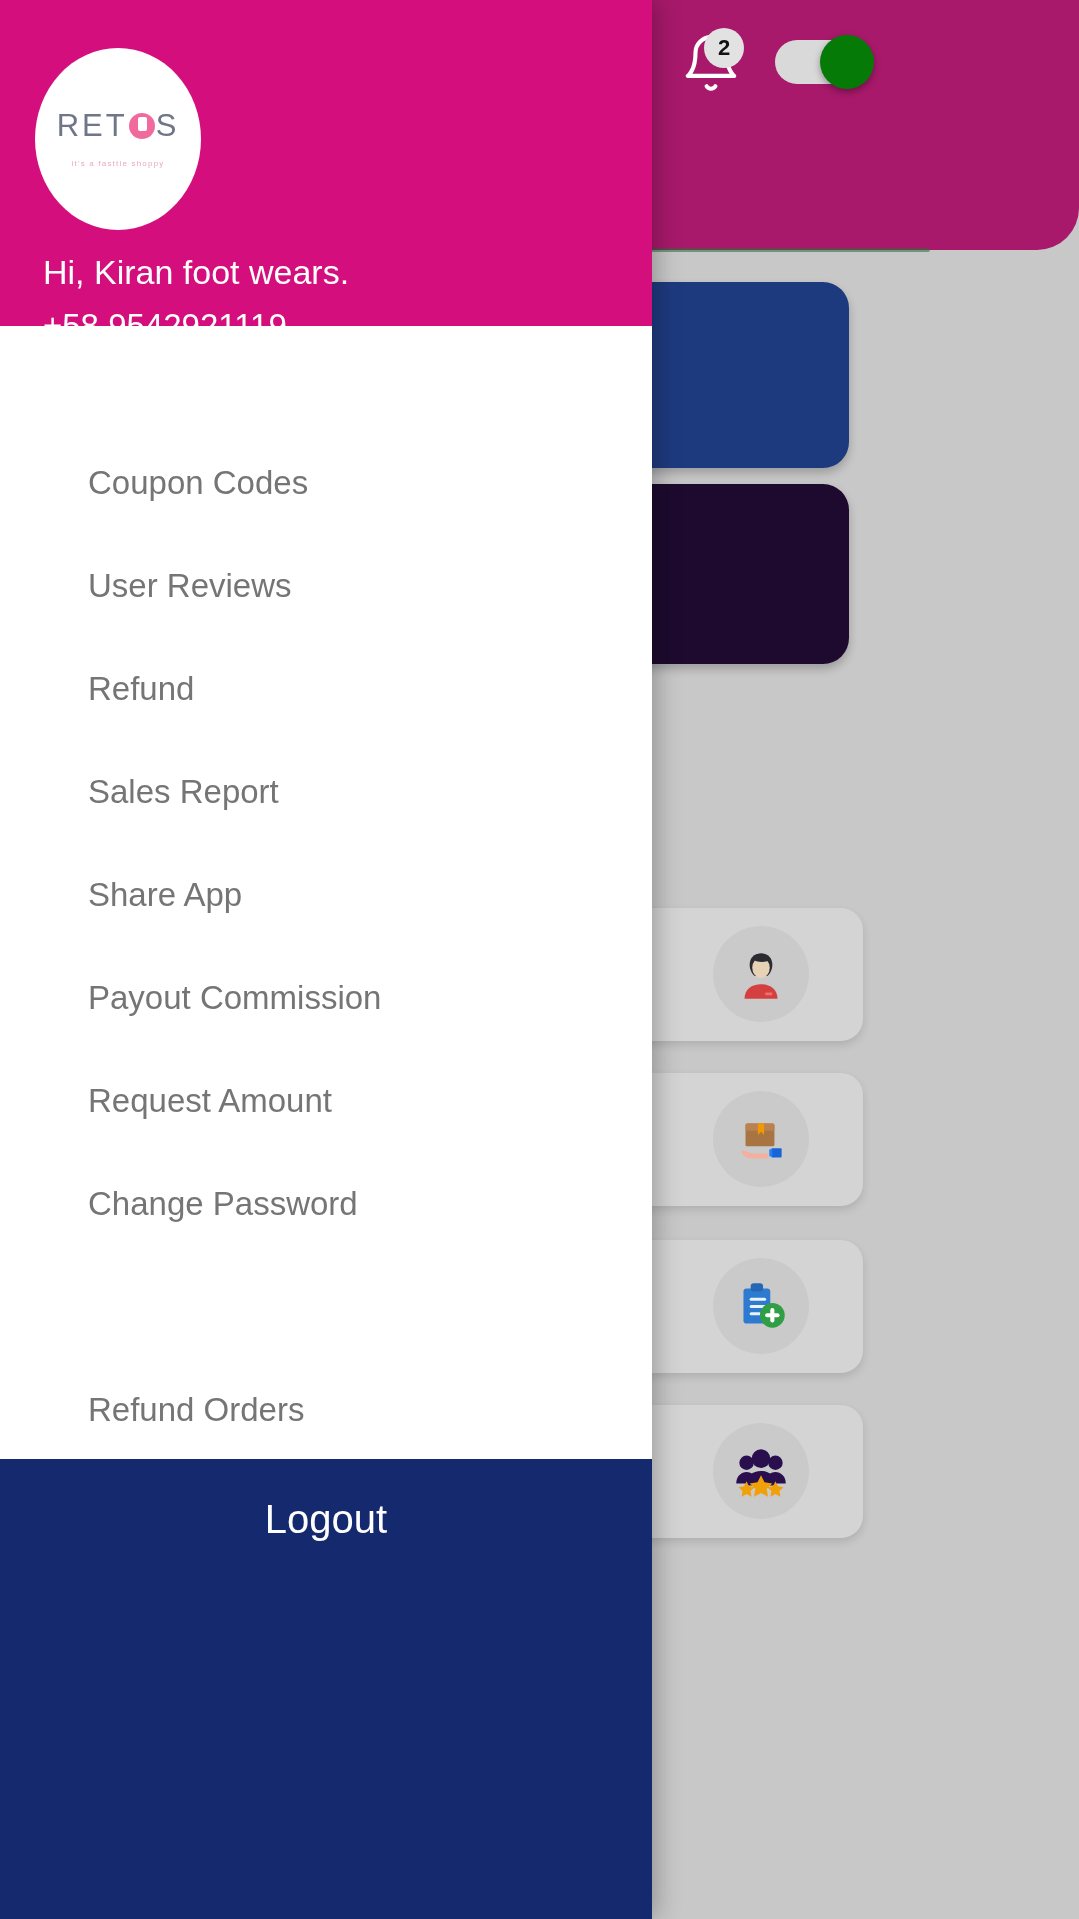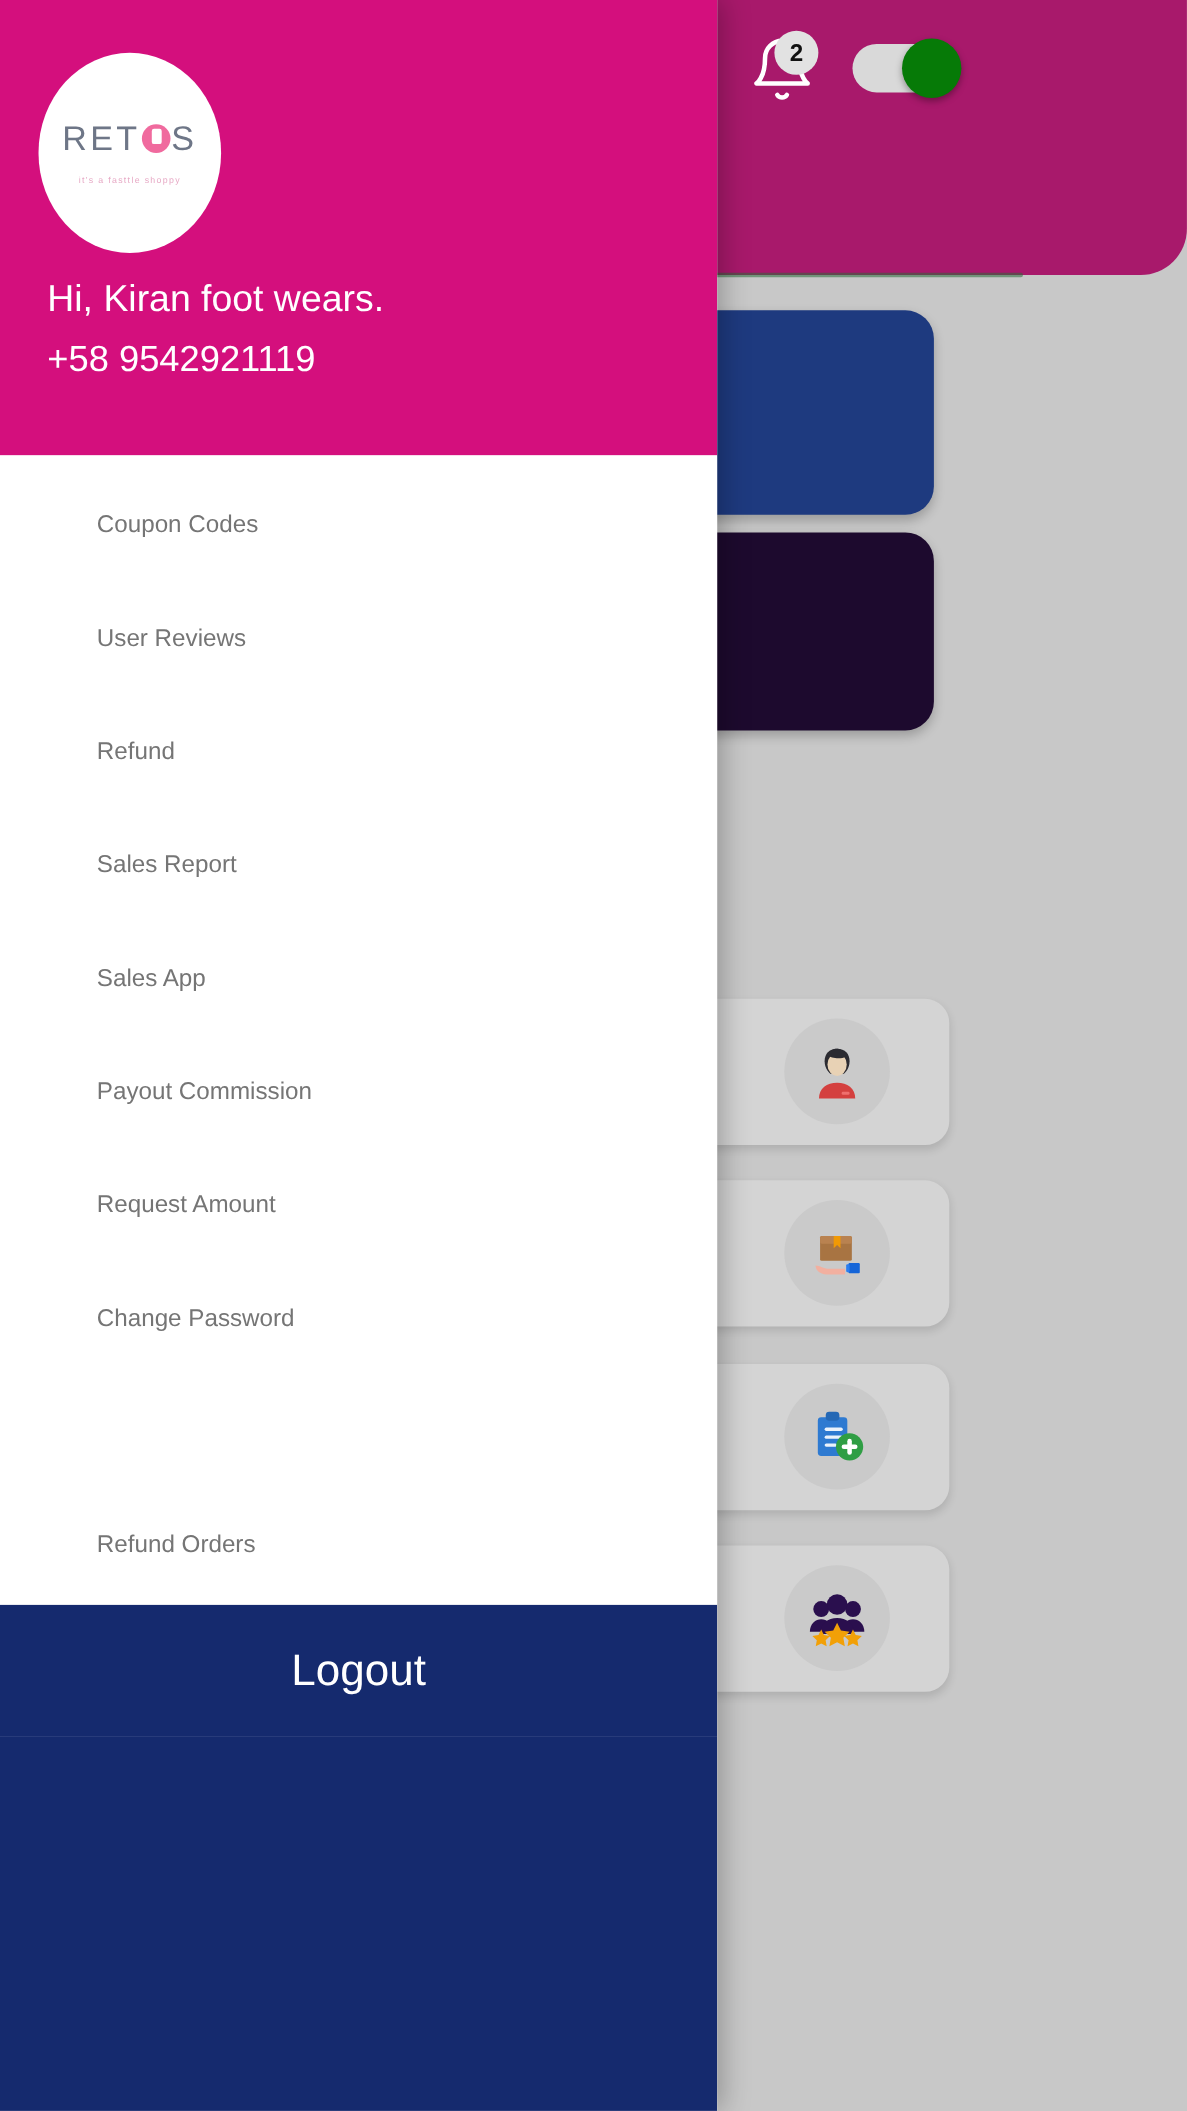--- a/index.html
+++ b/index.html
@@ -154,21 +154,21 @@
     width: 652px;
     height: 1919px;
     background: #ffffff;
     box-shadow: 4px 0 24px rgba(0,0,0,.28);
     overflow: hidden;
   }
 
   .drawer-header {
     position: relative;
     width: 652px;
-    height: 414px;
+    height: 326px;
     background: #d40f7d;
   }
 
   .logo-circle {
     position: absolute;
     top: 48px; left: 35px;
     width: 166px; height: 182px;
     border-radius: 50%;
     background: #ffffff;
     display: flex;
@@ -227,21 +227,21 @@
   .menu {
     position: absolute;
     top: 414px; left: 0;
     width: 652px;
     bottom: 0;
     background: #ffffff;
   }
   .menu-item {
     position: absolute;
     left: 88px;
-    font-size: 22px;
+    font-size: 33px;
     color: #757575;
     white-space: nowrap;
     line-height: 1;
   }
 
   .logout-bar {
     position: absolute;
     left: 0;
     top: 1459px;
     width: 652px;
@@ -370,21 +370,21 @@
 
       <div class="greeting">Hi, Kiran foot wears.</div>
       <div class="phone">+58 9542921119</div>
     </div>
 
     <div class="menu">
       <div class="menu-item" style="top:52px">Coupon Codes</div>
       <div class="menu-item" style="top:155px">User Reviews</div>
       <div class="menu-item" style="top:258px">Refund</div>
       <div class="menu-item" style="top:361px">Sales Report</div>
-      <div class="menu-item" style="top:464px">Sales App</div>
+      <div class="menu-item" style="top:464px">Share App</div>
       <div class="menu-item" style="top:567px">Payout Commission</div>
       <div class="menu-item" style="top:670px">Request Amount</div>
       <div class="menu-item" style="top:773px">Change Password</div>
       <div class="menu-item" style="top:979px">Refund Orders</div>
     </div>
 
     <div class="logout-bar">
       <span class="logout-label">Logout</span>
     </div>
     <div class="logout-filler"></div>

